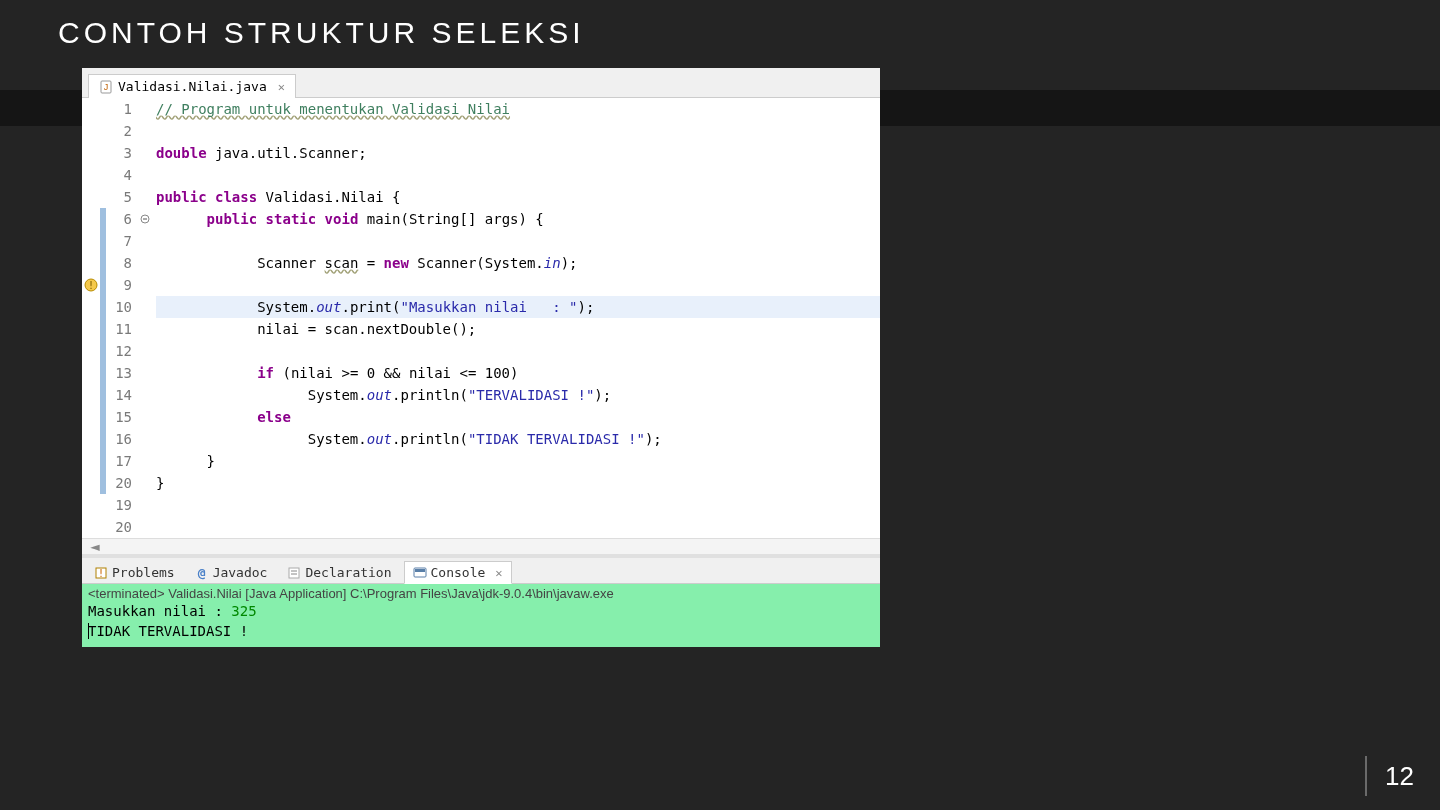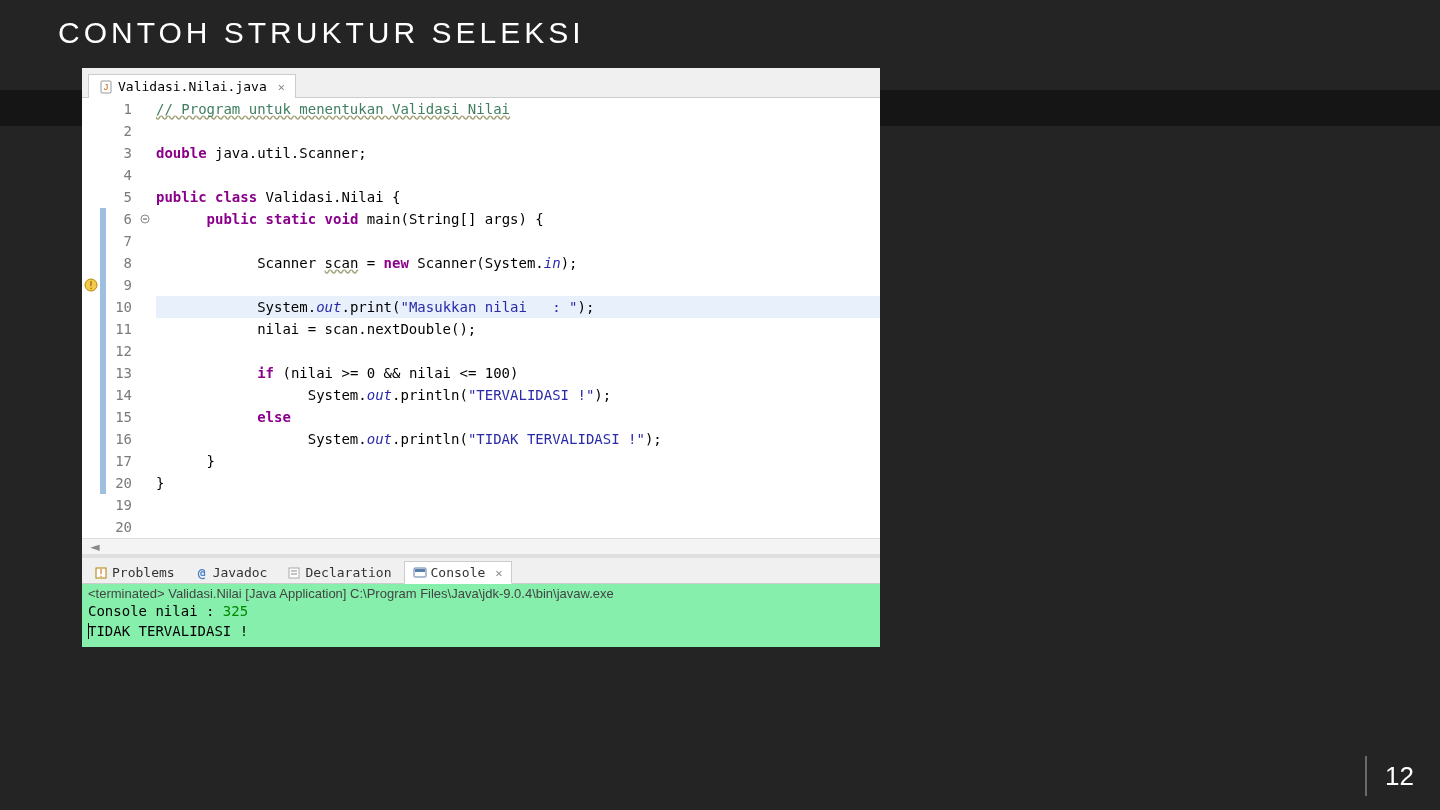--- a/index.html
+++ b/index.html
@@ -360,20 +360,20 @@
           </svg>
         </span>
       <span>Console</span>
       <span class="close-x">✕</span>
     </div>
   </div>
 
   <div class="console">
     <div class="console-header">&lt;terminated&gt; Validasi.Nilai [Java Application] C:\Program Files\Java\jdk-9.0.4\bin\javaw.exe</div>
     <div class="console-output">
-      <div><span>Console nilai   : </span><span class="c-input">325</span></div>
+      <div><span>Masukkan nilai   : </span><span class="c-input">325</span></div>
       <div><span class="cursor"></span><span>TIDAK TERVALIDASI !</span></div>
     </div>
   </div>
 
 </div>
 
 <div class="page-number">12</div>
 
 </body></html>

